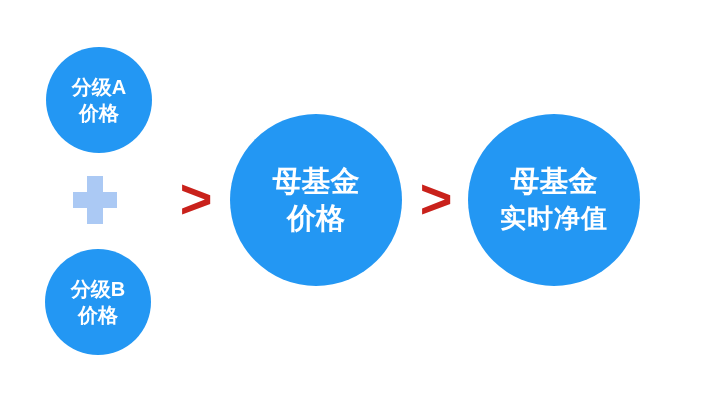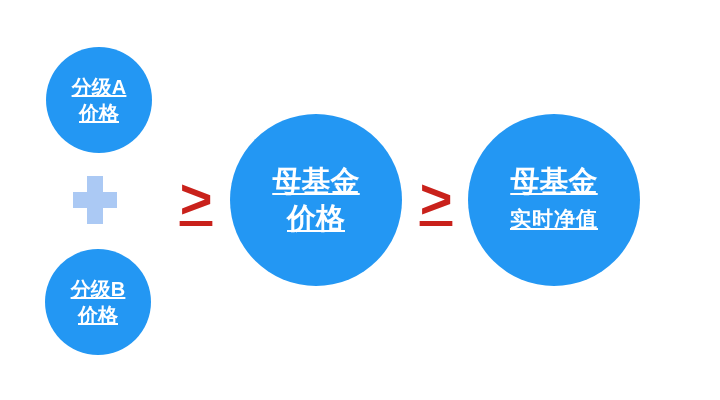--- a/index.html
+++ b/index.html
@@ -2,21 +2,21 @@
 <html style="--circle-blue: #2397f3; --plus-blue: #abc9f4; --operator-red: #c9211b; --text-white: #ffffff; --background: #ffffff;"><head>
 <meta charset="utf-8">
 <style>
   :root {
     --circle-blue: #2397f3;
     --plus-blue: #abc9f4;
     --operator-red: #c9211b;
     --text-white: #ffffff;
     --background: #ffffff;
   }
-  * { margin: 0; padding: 0; box-sizing: border-box; text-decoration: underline; }
+  * { margin: 0; padding: 0; box-sizing: border-box; }
   html, body {
     width: 720px; height: 400px;
     background: var(--background);
     font-family: "Liberation Sans", "DejaVu Sans", sans-serif;
     overflow: hidden;
   }
   .canvas {
     position: relative;
     width: 720px; height: 400px;
     background: var(--background);
@@ -41,21 +41,21 @@
   .circle-large {
     width: 172px; height: 172px;
     font-size: 29px;
     line-height: 37px;
     text-align: center;
   }
   #circle-tier-a { left: 46px; top: 47px; }
   #circle-tier-b { left: 45px; top: 249px; }
   #circle-parent-price { left: 230px; top: 114px; }
   #circle-parent-nav   { left: 468px; top: 114px; }
-  #circle-parent-nav .line2 { font-size: 21px; letter-spacing: 1px; }
+  #circle-parent-nav .line2 { font-size: 26px; letter-spacing: 1px; }
 
   .plus-icon {
     position: absolute;
     left: 73px; top: 176px;
     width: 44px; height: 48px;
   }
   .plus-icon::before {
     content: "";
     position: absolute;
     left: 0; top: 16px;

